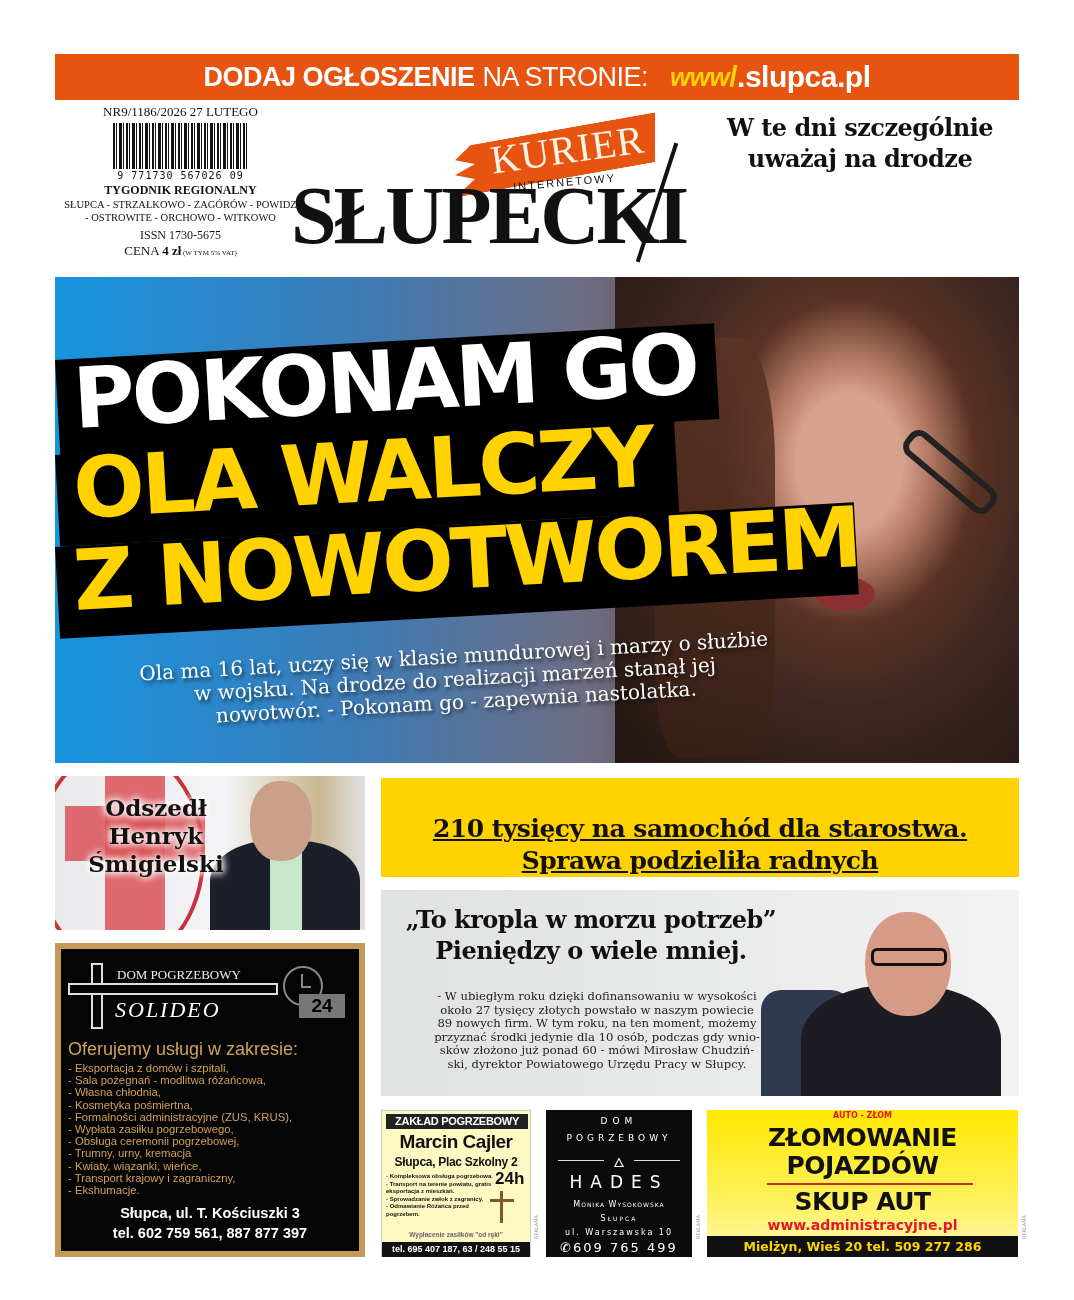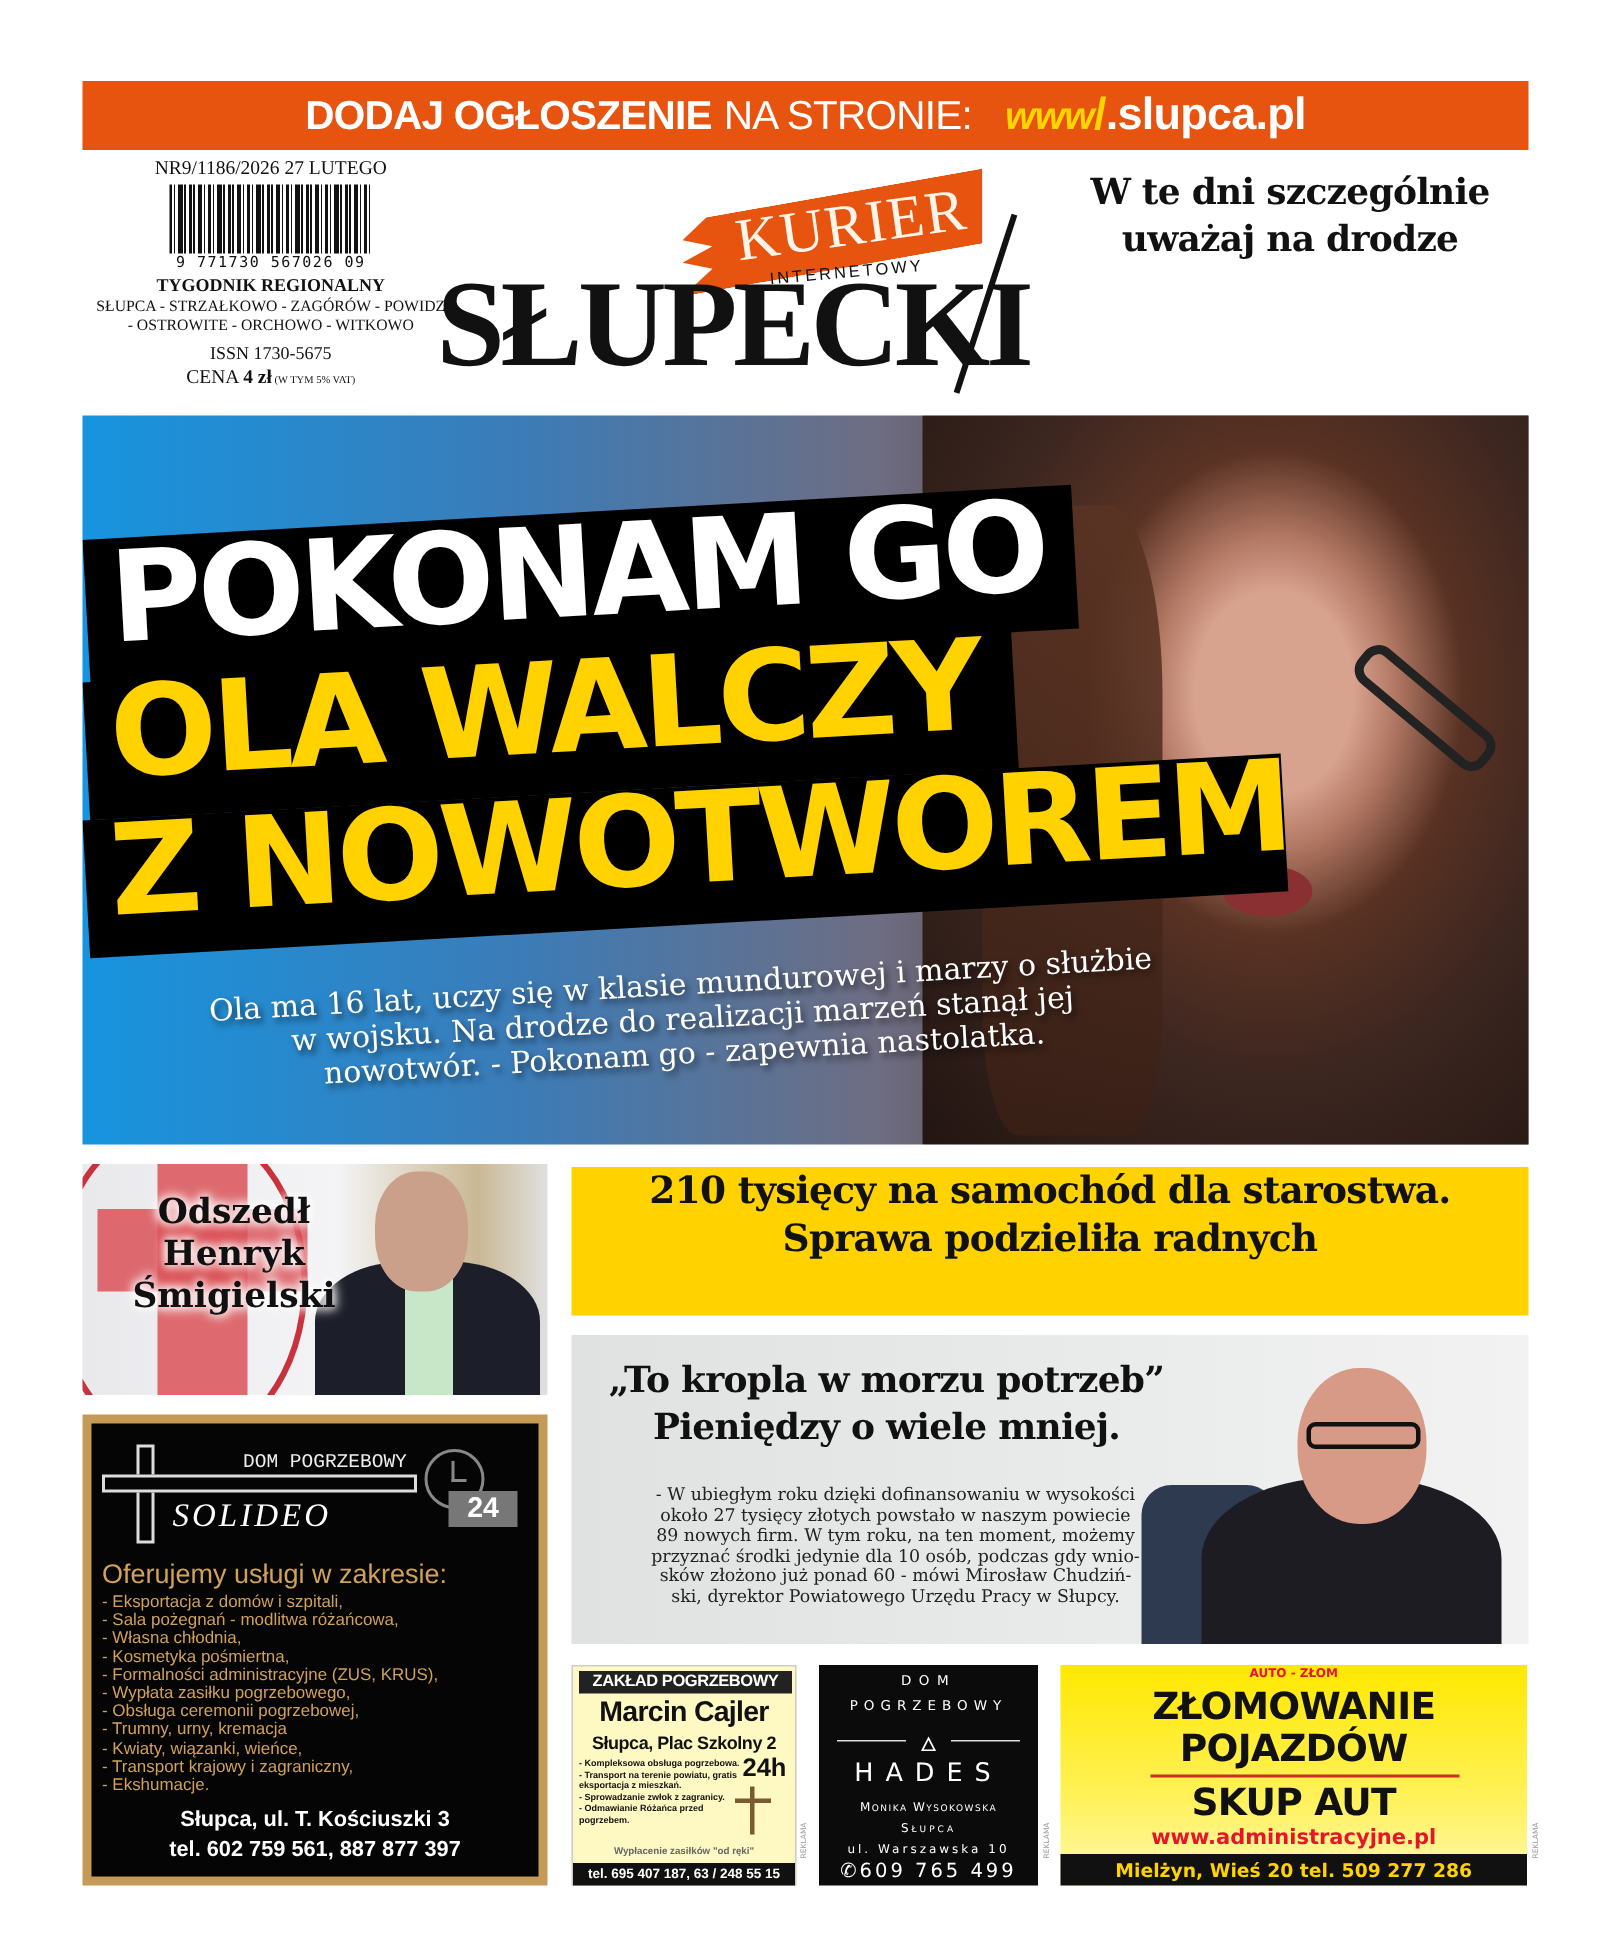--- a/index.html
+++ b/index.html
@@ -71,43 +71,43 @@
   #obit-circle { left: -20px; top: -30px; width: 170px; height: 220px; border: 4px solid #c8323c; border-radius: 50%; }
   #obit-man { left: 155px; top: 5px; width: 150px; height: 150px; }
   #obit-head { left: 40px; top: 0; width: 62px; height: 80px; background: #caa08a; border-radius: 45% 45% 45% 45%; }
   #obit-suit { left: 0; top: 60px; width: 150px; height: 100px; background: #1c1f2a; border-radius: 40% 40% 0 0; }
   #obit-shirt { left: 60px; top: 60px; width: 32px; height: 90px; background: #c8e6c8; }
   #obit-title { left: 26px; top: 18px; width: 150px; text-align: center; font-family: "DejaVu Serif", serif; font-weight: bold;
     font-size: 23px; line-height: 28px; color: #111; text-shadow: 0 0 6px #fff, 0 0 8px #fff, 0 0 10px #fff; }
 
   
   #article-car { left: 381px; top: 778px; width: 638px; height: 99px; background: #ffd200;
-    display: flex; align-items: flex-start; justify-content: center; text-align: center;
-    font-family: "DejaVu Serif", serif; font-weight: bold; font-size: 25px; line-height: 32px; letter-spacing: -0.5px; }
+    display: flex; align-items: flex-end; justify-content: center; text-align: center;
+    font-family: "DejaVu Serif", serif; font-weight: bold; font-size: 25px; line-height: 32px; letter-spacing: -0.5px; text-decoration: underline; }
 
   
   #article-funds { left: 381px; top: 890px; width: 638px; height: 206px; overflow: hidden;
     background: linear-gradient(90deg, #dfe2e1 0%, #e9ebea 55%, #f2f2f2 100%); }
   #funds-title { left: 0; top: 14px; width: 420px; text-align: center; font-family: "DejaVu Serif", serif; font-weight: bold; font-size: 24px; line-height: 31px; letter-spacing: -0.5px; }
   #funds-body { left: 16px; top: 100px; width: 400px; text-align: center; font-family: "DejaVu Serif", serif; font-size: 11.6px; line-height: 13.5px; color: #222; }
   #funds-chair { left: 380px; top: 100px; width: 90px; height: 110px; background: #2d3a50; border-radius: 20px 20px 0 0; }
   #funds-man-body { left: 420px; top: 95px; width: 200px; height: 120px; background: #1c1c22; border-radius: 45% 45% 0 0; }
   #funds-man-head { left: 484px; top: 22px; width: 86px; height: 104px; background: #d69a86; border-radius: 48%; }
   #funds-glasses { left: 490px; top: 58px; width: 76px; height: 18px; border: 3px solid #111; border-radius: 6px; }
 
   
   #ad-solideo { left: 55px; top: 943px; width: 310px; height: 314px; background: #c59a56; padding: 6px; }
   #ad-solideo-inner { width: 100%; height: 100%; background: #050505; position: relative; }
   #sd-cross-v { left: 30px; top: 14px; width: 12px; height: 66px; border: 2px solid #ddd; }
   #sd-cross-h { left: 7px; top: 34px; width: 210px; height: 12px; border: 2px solid #ddd; background: #050505; }
-  #sd-brand1 { left: 54px; top: 18px; font-family: Liberation Mono, monospace; font-size: 13px; color: #eee; background: #050505; padding: 0 2px; margin-left: 45px; }
+  #sd-brand1 { left: 54px; top: 18px; font-family: Liberation Serif, serif; font-size: 13px; color: #eee; background: #050505; padding: 0 2px; }
   #sd-brand2 { left: 54px; top: 48px; font-family: "Liberation Serif", serif; font-size: 22px; color: #fff; letter-spacing: 2px; font-style: italic; }
   #sd-clock { left: 222px; top: 17px; width: 40px; height: 40px; border: 2px solid #888; border-radius: 50%; }
   #sd-clock-hand { left: 240px; top: 25px; width: 10px; height: 14px; border-left: 2px solid #888; border-bottom: 2px solid #888; }
-  #sd-24 { left: 238px; top: 45px; width: 46px; height: 24px; background: #777; color: #ffffff; font-family: "Liberation Sans", sans-serif; font-weight: bold; font-size: 19px; text-align: center; line-height: 24px; }
+  #sd-24 { left: 238px; top: 45px; width: 46px; height: 24px; background: #777; color: #000000; font-family: "Liberation Sans", sans-serif; font-weight: bold; font-size: 19px; text-align: center; line-height: 24px; }
   #sd-offer { left: 7px; top: 90px; font-family: "Liberation Sans", sans-serif; font-size: 18px; color: #d1a15a; }
   #sd-services { left: 7px; top: 113px; font-family: "Liberation Sans", sans-serif; font-size: 11.3px; line-height: 12.2px; color: #d1a15a; list-style: none; }
   #sd-address { left: 0; top: 254px; width: 100%; text-align: center; font-family: "Liberation Sans", sans-serif; font-weight: bold; font-size: 14.5px; line-height: 20px; color: #fff; }
 
   
   #ad-cajler { left: 381px; top: 1110px; width: 150px; height: 147px; background: #fef9c3; border: 1px solid #ccc; font-family: "Liberation Sans", sans-serif; }
   #cj-head { left: 4px; top: 3px; width: 142px; height: 15px; background: #222; color: #fff; font-weight: bold; font-size: 11px; text-align: center; line-height: 15px; letter-spacing: -0.3px; }
   #cj-name { left: 0; top: 20px; width: 100%; text-align: center; font-weight: bold; font-size: 19px; letter-spacing: -0.5px; }
   #cj-addr { left: 0; top: 44px; width: 100%; text-align: center; font-weight: bold; font-size: 12px; letter-spacing: -0.3px; }
   #cj-24h { left: 113px; top: 58px; font-weight: bold; font-size: 17px; }

